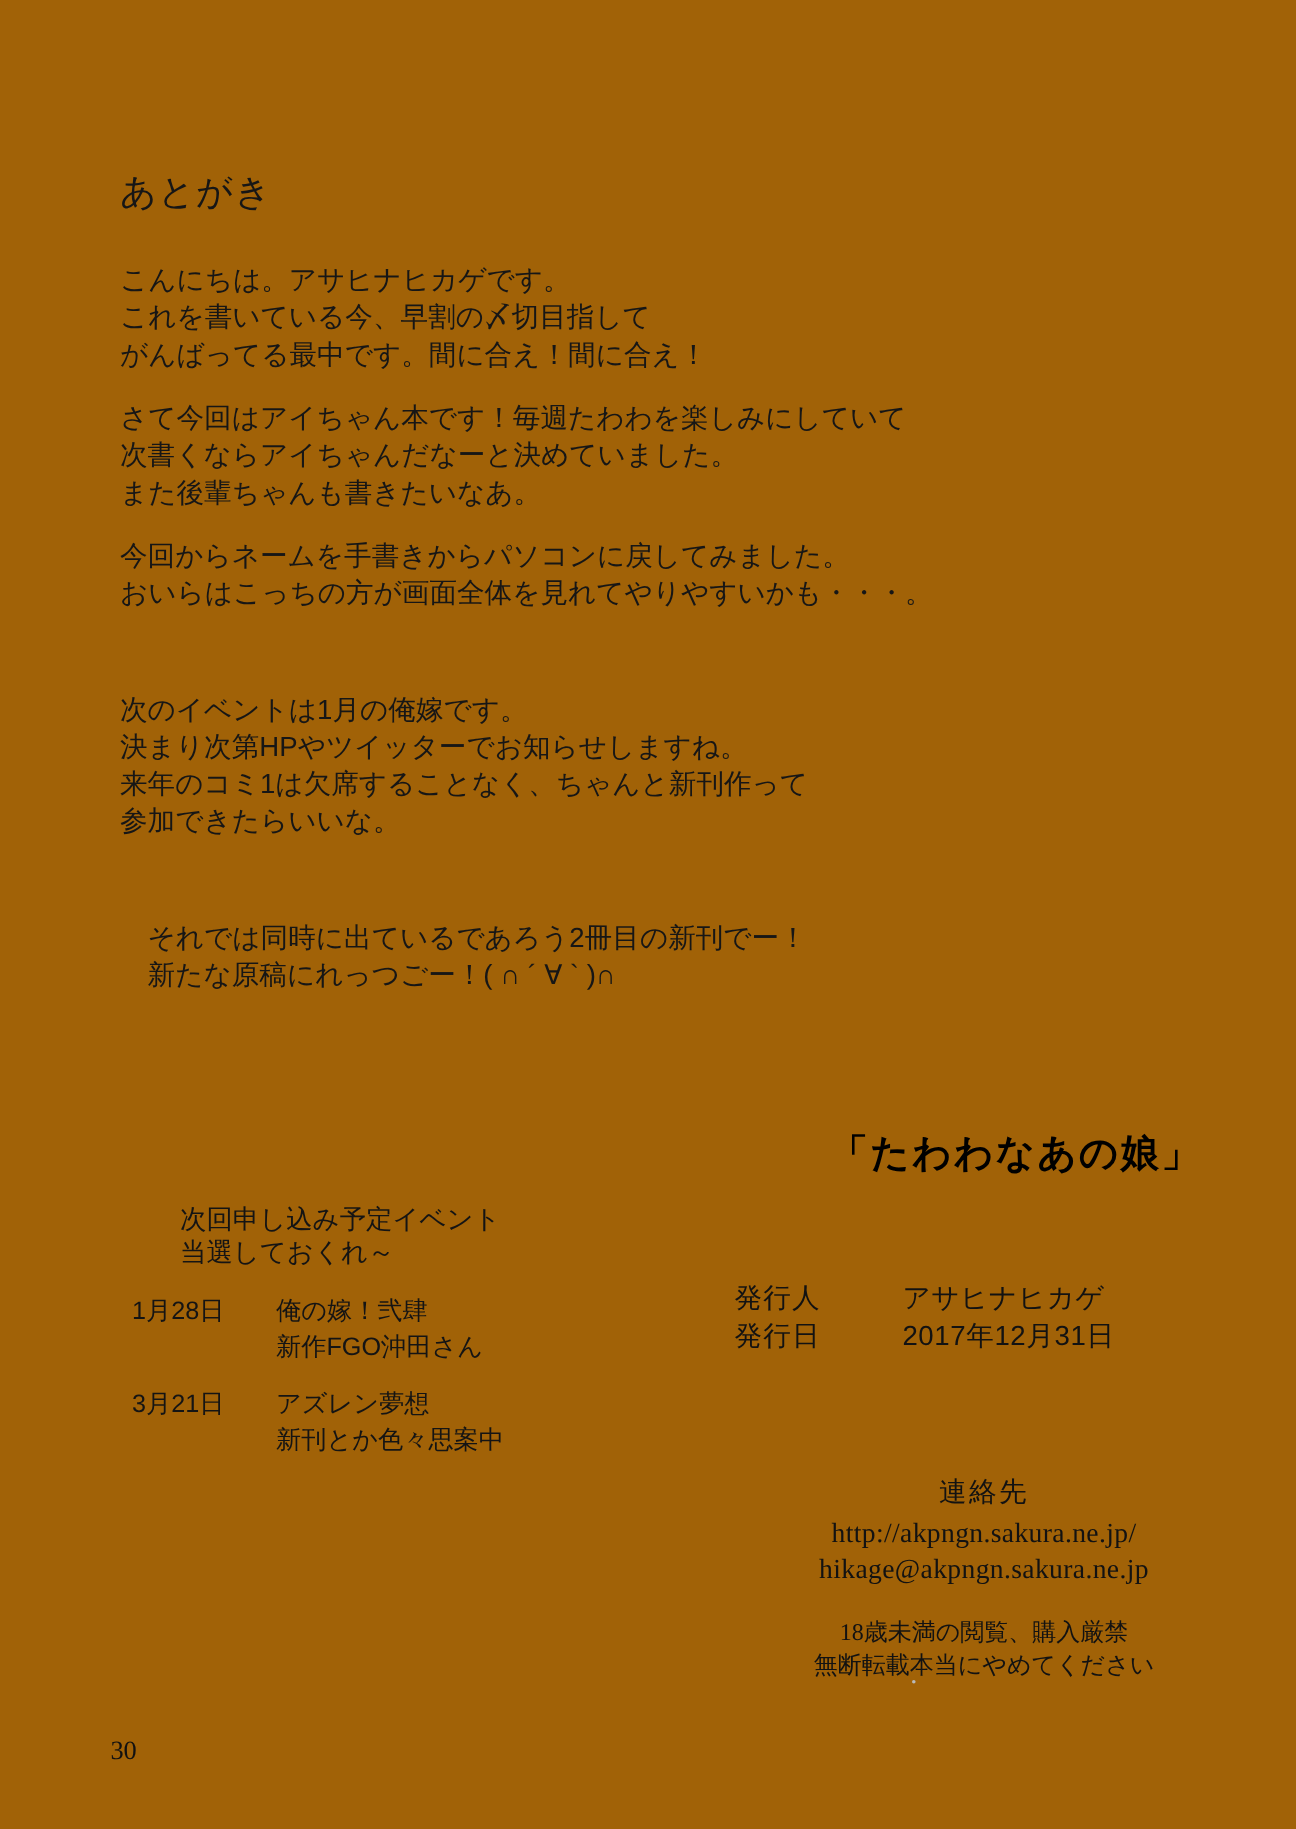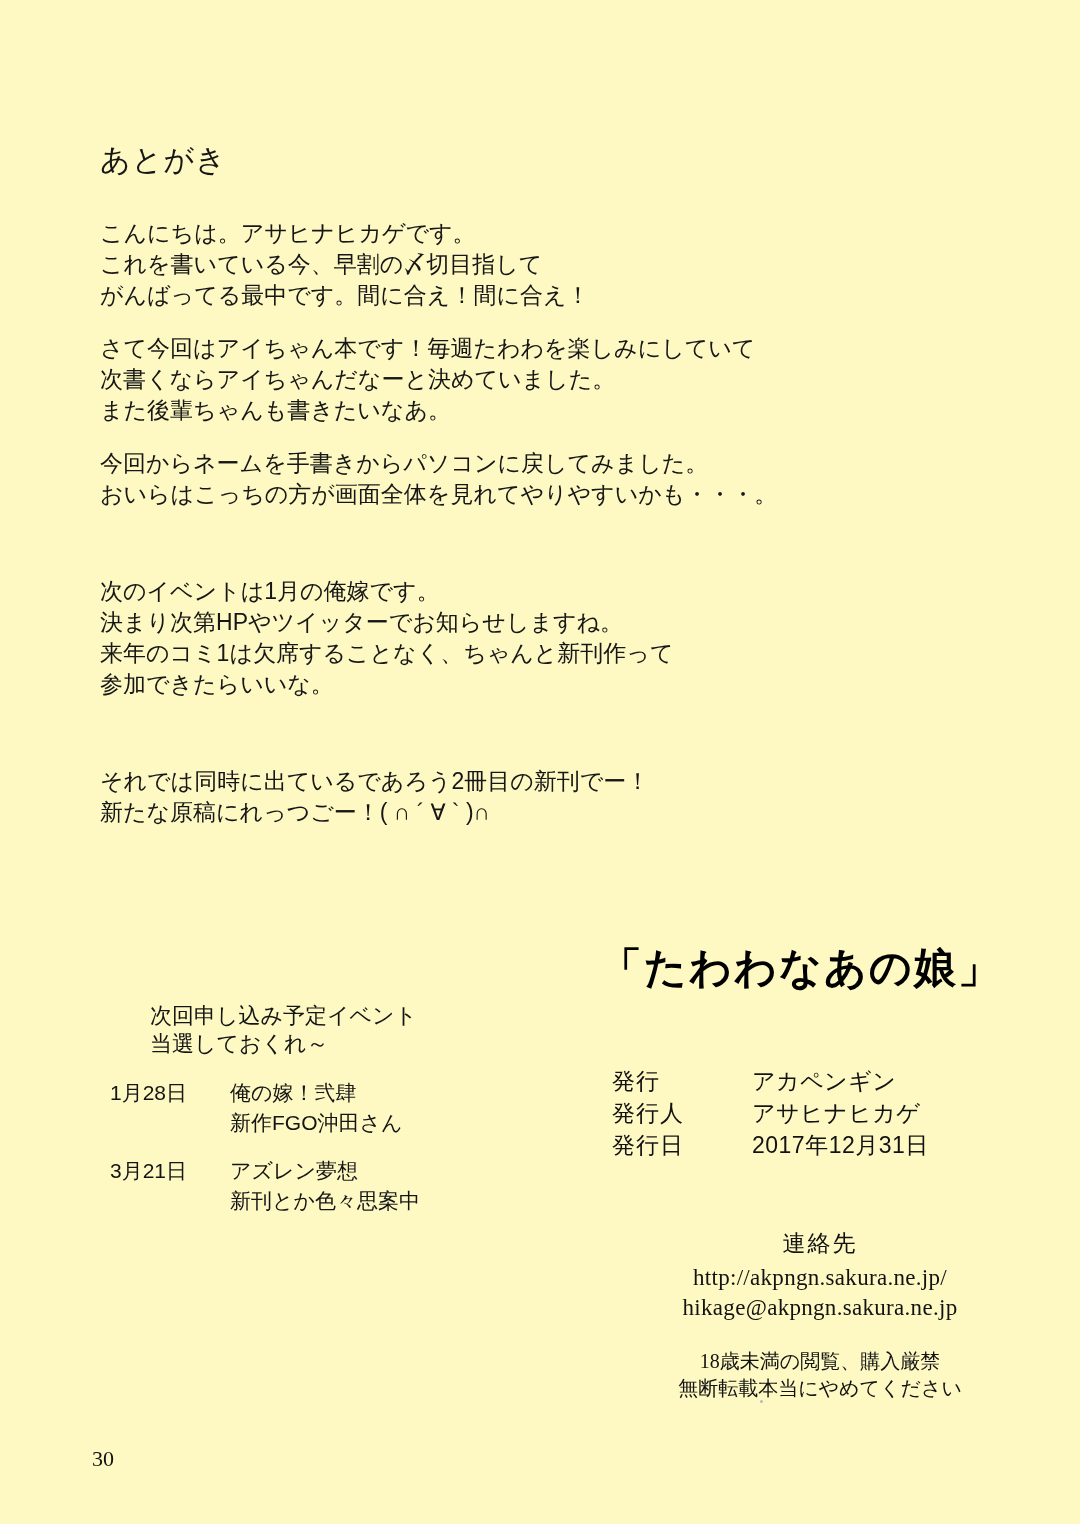--- a/index.html
+++ b/index.html
@@ -11,21 +11,21 @@
     width: 1080px;
     height: 1524px;
     position: relative;
     font-family: "Liberation Sans", sans-serif;
     color: #1a1a1a;
     overflow: hidden;
   }
   .page {
     position: absolute;
     inset: 0;
-    background: #fef9c3;
+    background: #a16207;
   }
 
   
   .afterword-title {
     position: absolute;
     left: 100px;
     top: 140px;
     font-size: 30px;
     letter-spacing: 1px;
     color: #161616;
@@ -35,30 +35,30 @@
     left: 100px;
     top: 218px;
     width: 800px;
     font-size: 23px;
     line-height: 31px;
     color: #161616;
   }
   .para {
     margin: 0 0 22px 0;
   }
-  .para:last-child { margin-bottom: 0; }
+  .para:last-child { margin-bottom: 0; margin-left: 23px; }
   .para .line { display: block; white-space: pre; }
   .gap-big { height: 44px; }
 
   
   .work-title {
     position: absolute;
     right: 78px;
     top: 940px;
-    font-size: 42px;
+    font-size: 32px;
     font-weight: bold;
     letter-spacing: 2px;
     color: #000;
     white-space: nowrap;
   }
 
   
   .events {
     position: absolute;
     left: 110px;
@@ -217,24 +217,20 @@
         <div class="event-desc">
           <span class="line">アズレン夢想</span>
           <span class="line">新刊とか色々思案中</span>
         </div>
       </div>
     </div>
   </div>
 
   <div class="colophon">
     <div class="colo-row">
-      <div class="colo-label">発行</div>
-      <div class="colo-value">アカペンギン</div>
-    </div>
-    <div class="colo-row">
       <div class="colo-label">発行人</div>
       <div class="colo-value">アサヒナヒカゲ</div>
     </div>
     <div class="colo-row">
       <div class="colo-label">発行日</div>
       <div class="colo-value">2017年12月31日</div>
     </div>
   </div>
 
   <div class="contact">

